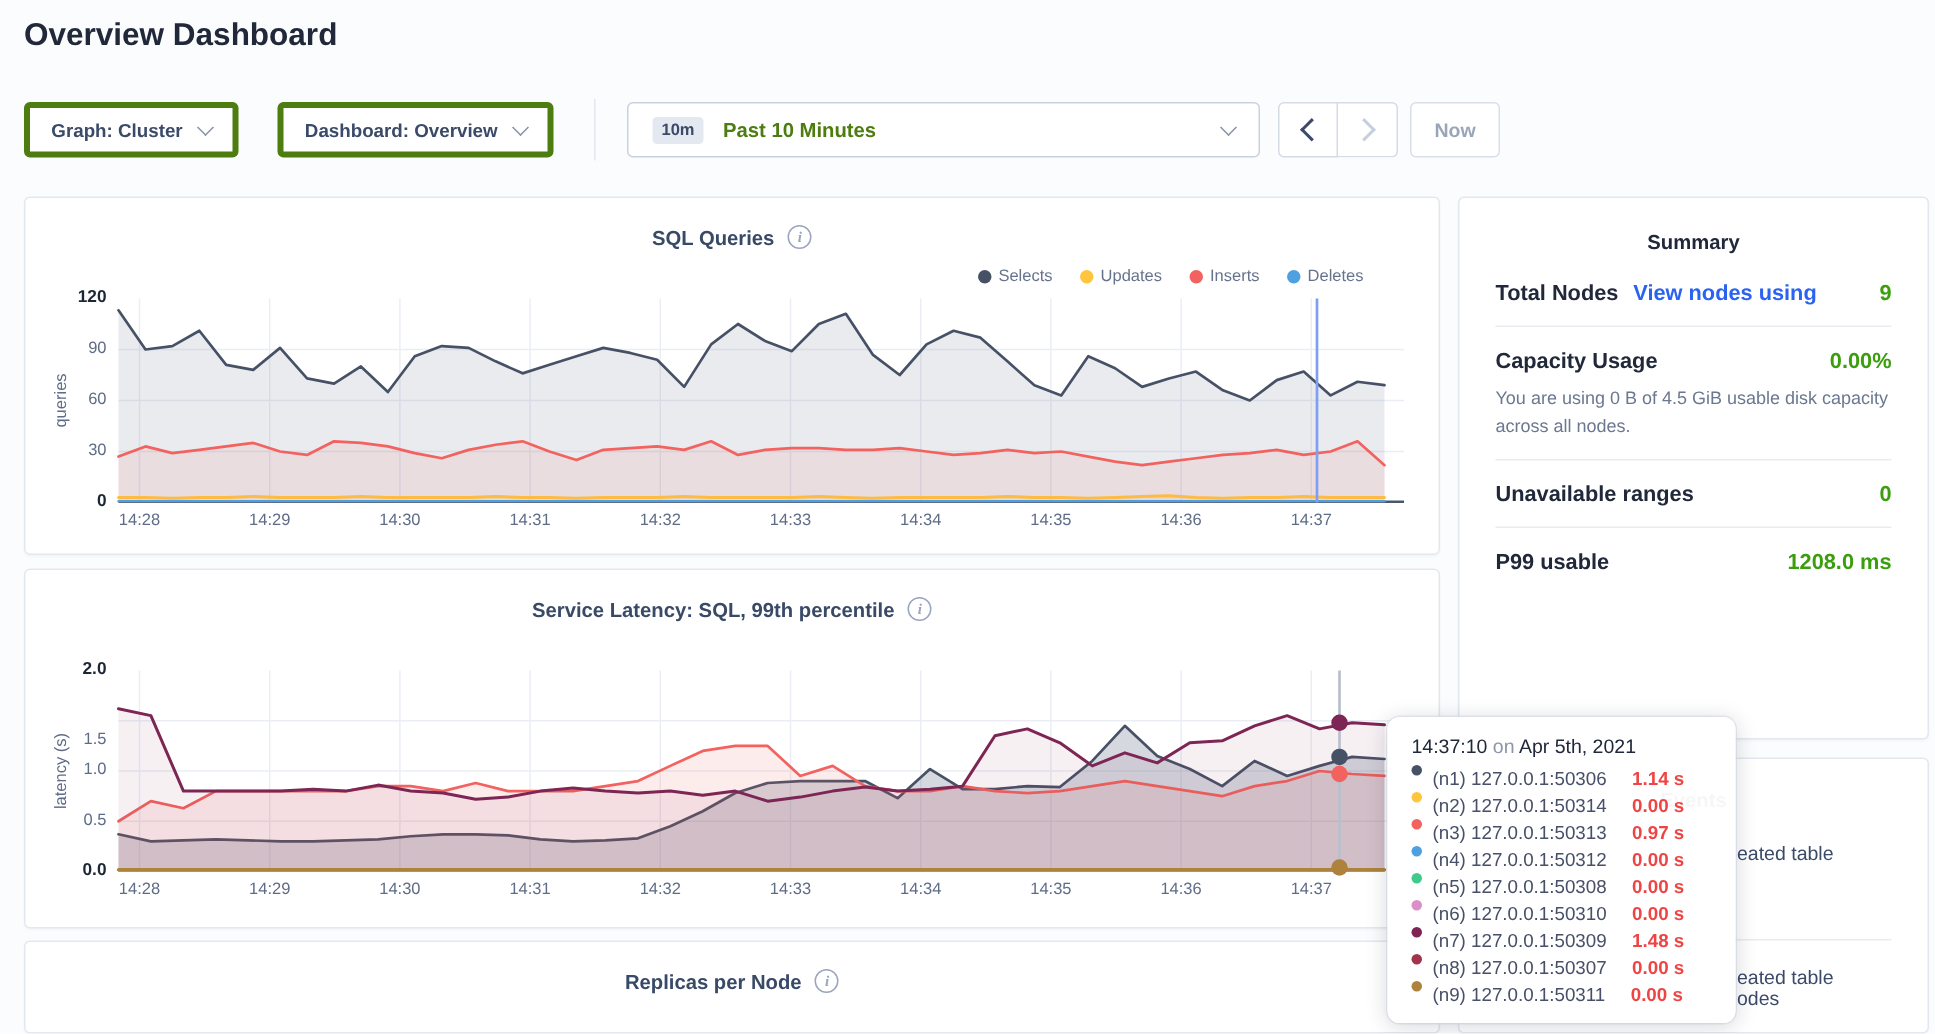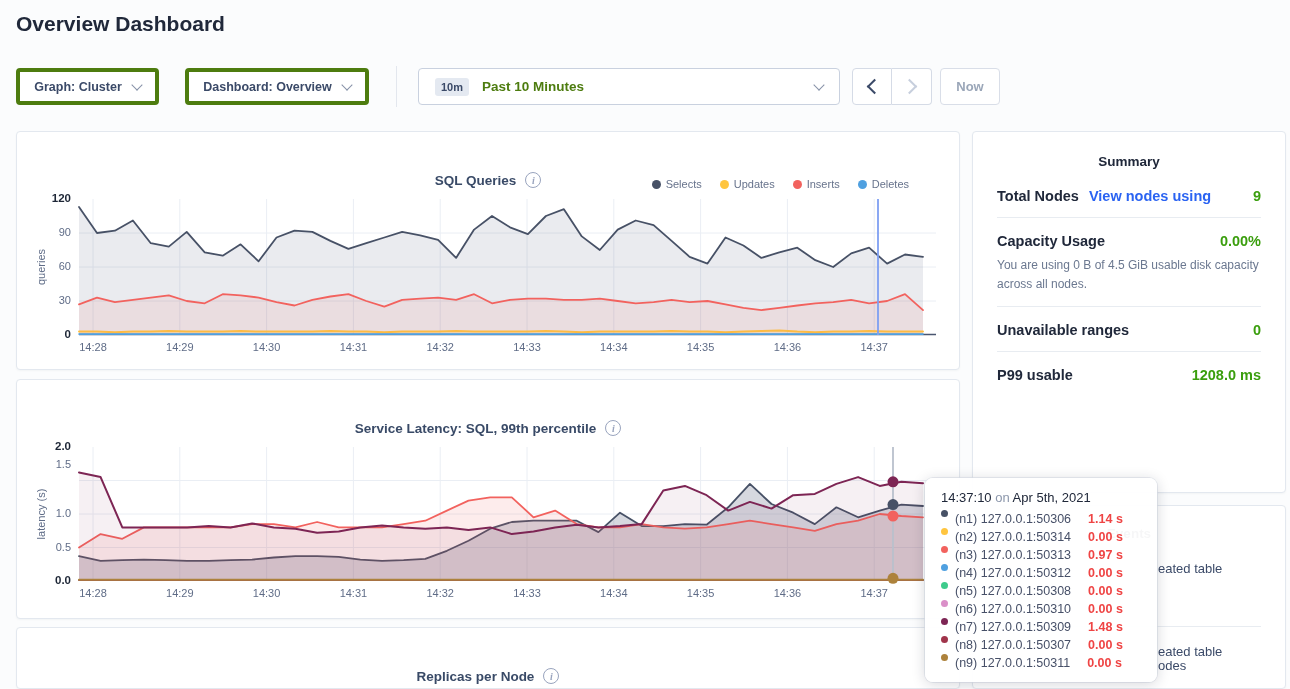--- a/index.html
+++ b/index.html
@@ -38,21 +38,21 @@
 
   
   .card{position:absolute;background:#fff;border:1px solid #e3e8ef;border-radius:4px;
         box-shadow:0 1px 2px rgba(30,40,60,0.04);box-sizing:border-box;}
   #sql-card{left:16px;top:131px;width:944px;height:239px;}
   #lat-card{left:16px;top:379px;width:944px;height:240px;}
   #rep-card{left:16px;top:627px;width:944px;height:62px;}
   #sum-card{left:972px;top:131px;width:314px;height:362px;}
   #ev-card{left:972px;top:505px;width:314px;height:184px;}
 
-  .ctitle-row{position:absolute;top:18px;left:0;right:0;display:flex;align-items:center;justify-content:center;gap:9px;margin-top:22px;}
+  .ctitle-row{position:absolute;top:18px;left:0;right:0;display:flex;align-items:center;justify-content:center;gap:9px;}
   .ctitle{font-size:13.5px;font-weight:700;color:#394a67;}
   .info-icon{width:16px;height:16px;box-sizing:border-box;border:1.4px solid #99a4be;border-radius:50%;
       color:#99a4be;font-family:"Liberation Serif",serif;font-style:italic;font-weight:700;font-size:10px;
       display:flex;align-items:center;justify-content:center;cursor:pointer;flex:none;}
   .legend{position:absolute;top:46px;right:50px;display:flex;gap:18px;}
   .legend-item{display:flex;align-items:center;gap:5px;font-size:11px;color:#67738c;cursor:pointer;}
   .ldot{width:9px;height:9px;border-radius:50%;flex:none;}
   .plot{position:absolute;}
   .plot svg{display:block;overflow:visible;}
   .xtick{position:absolute;font-size:11px;color:#5f6c87;width:44px;text-align:center;}
@@ -241,21 +241,21 @@
       <div class="xtick" style="left: 314.4px; top: 207px;">14:31</div>
       <div class="xtick" style="left: 401.2px; top: 207px;">14:32</div>
       <div class="xtick" style="left: 488px; top: 207px;">14:33</div>
       <div class="xtick" style="left: 574.8px; top: 207px;">14:34</div>
       <div class="xtick" style="left: 661.6px; top: 207px;">14:35</div>
       <div class="xtick" style="left: 748.4px; top: 207px;">14:36</div>
       <div class="xtick" style="left: 835.2px; top: 207px;">14:37</div>
       <div class="ytick strong" style="left: 12px; width: 42px; top: 194px;">0.0</div>
       <div class="ytick" style="left: 12px; width: 42px; top: 160.5px;">0.5</div>
       <div class="ytick" style="left: 12px; width: 42px; top: 127px;">1.0</div>
-      <div class="ytick" style="left: 12px; width: 42px; top: 78px;">1.5</div>
+      <div class="ytick" style="left: 12px; width: 42px; top: 107px;">1.5</div>
       <div class="ytick strong" style="left: 12px; width: 42px; top: 60px;">2.0</div>
     </div>
 
   <div class="card" id="rep-card">
     <div class="ctitle-row">
       <span class="ctitle">Replicas per Node</span>
       <span class="info-icon">i</span>
     </div>
   </div>
 

